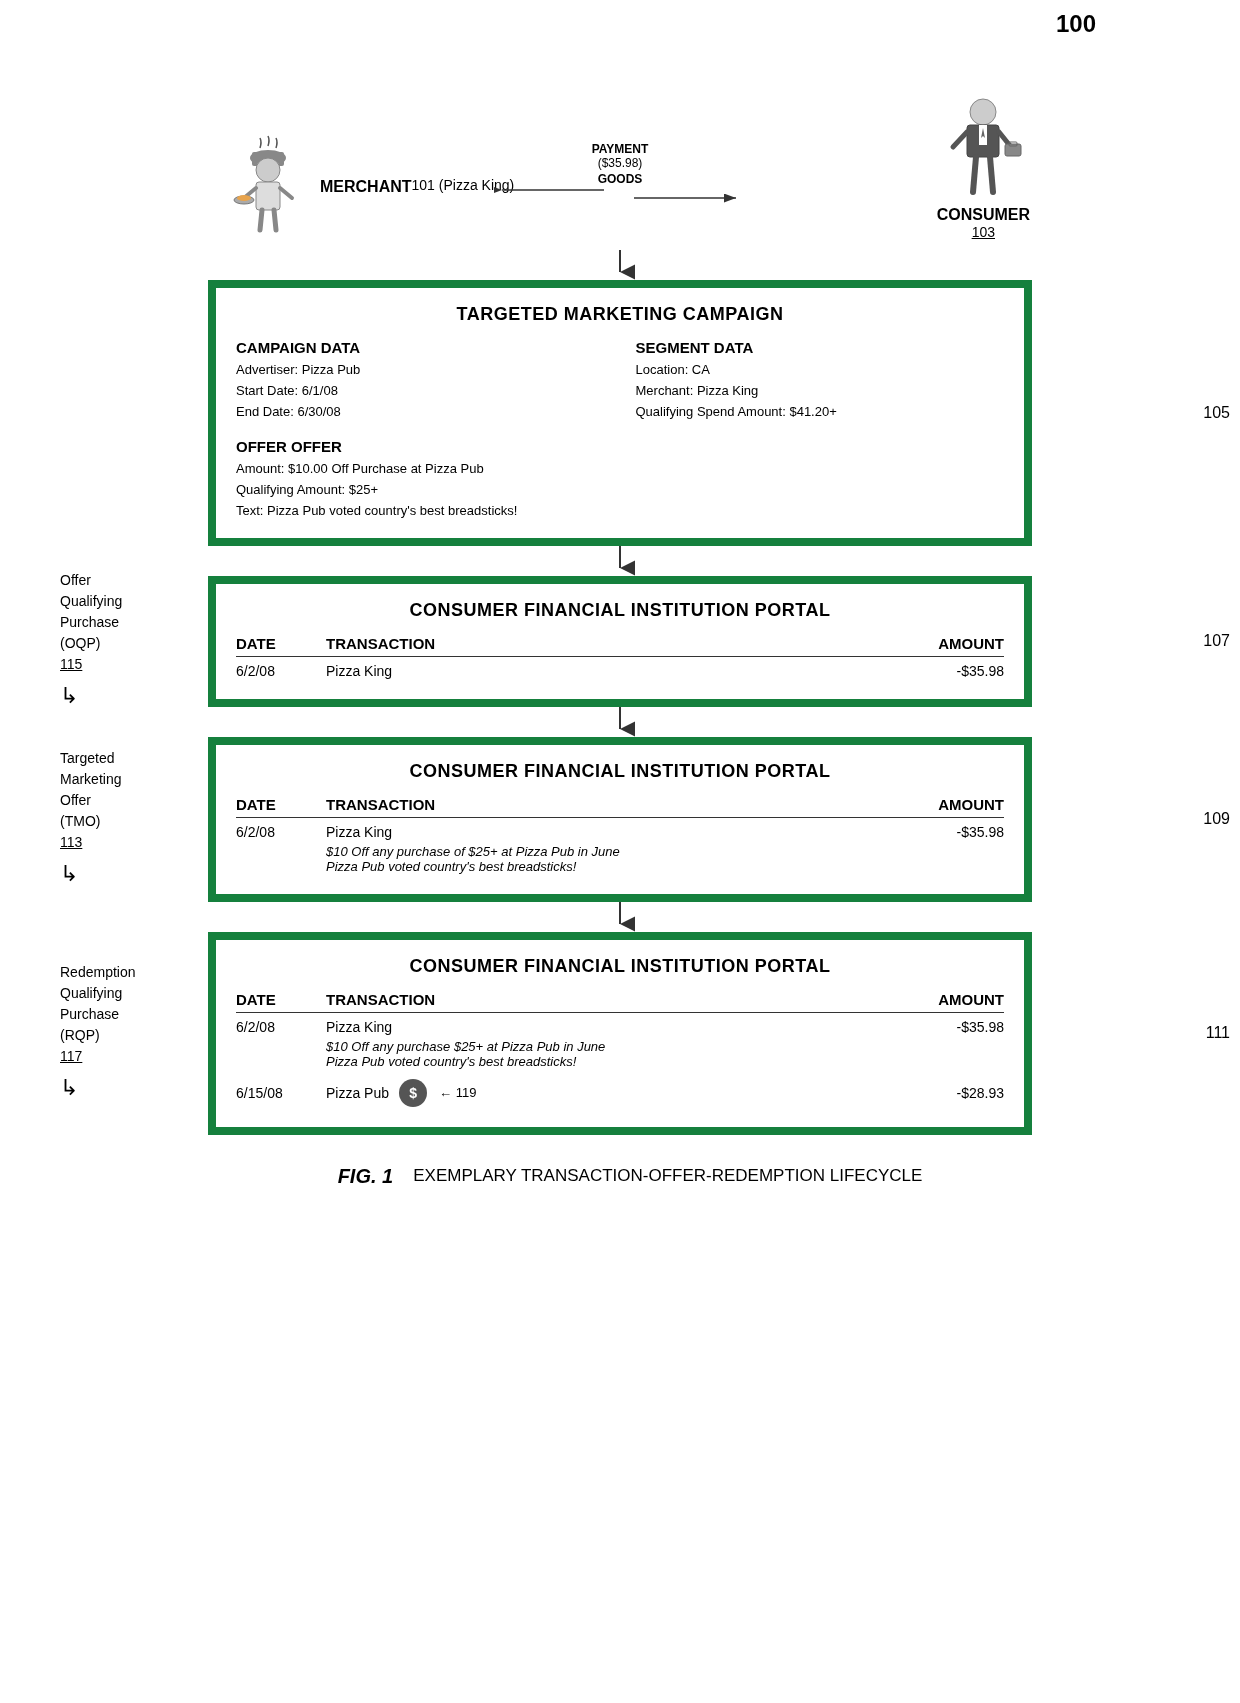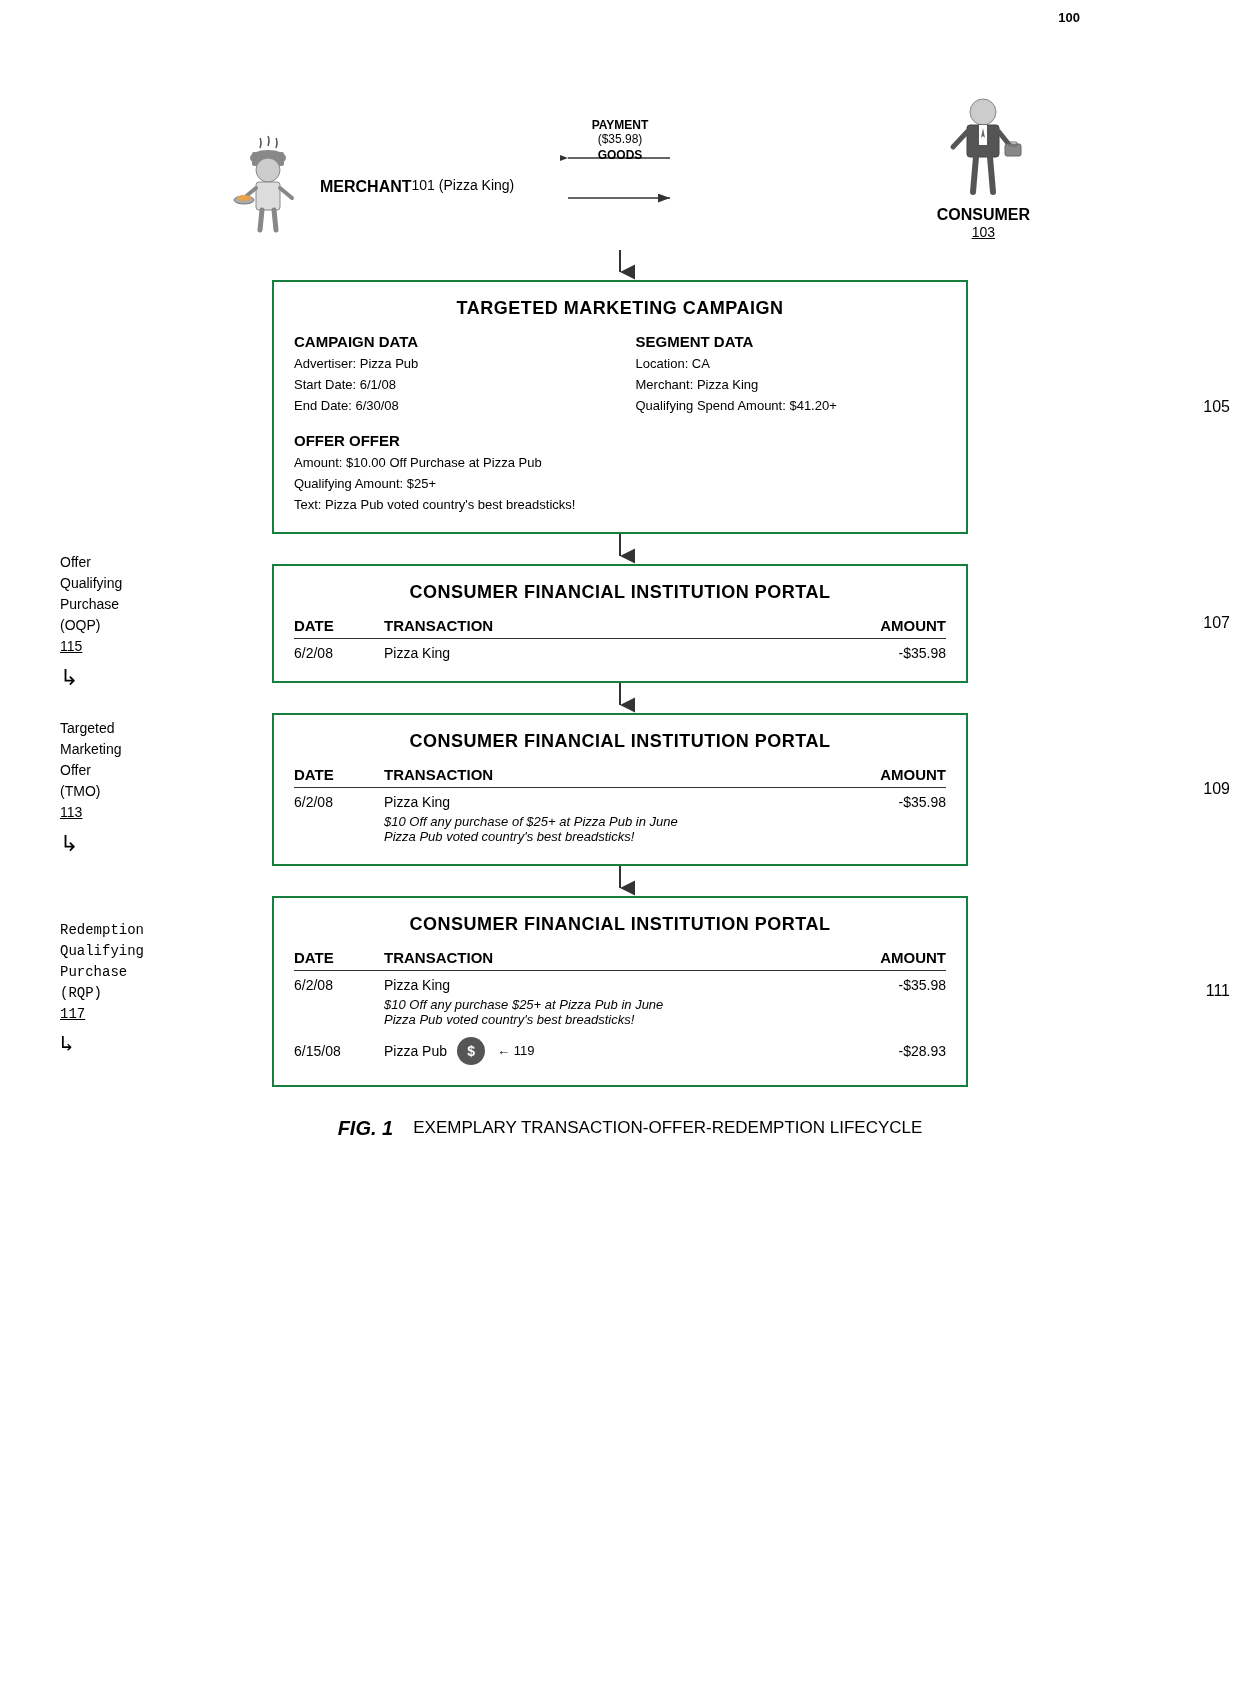--- a/index.html
+++ b/index.html
@@ -57,22 +57,22 @@
 
     .figure-sublabel {
       font-size: 14px;
       text-align: center;
     }
 
     
     .ref-100 {
       position: absolute;
       top: 10px;
-      right: 160px;
-      font-size: 13px;
+      right: 144px;
+      font-size: 24px;
       font-weight: bold;
     }
 
     
     .content-area {
       display: flex;
       flex-direction: column;
       align-items: center;
       width: 100%;
       padding: 0 20px;
@@ -81,22 +81,22 @@
     .box-with-label {
       display: flex;
       align-items: center;
       width: 100%;
       justify-content: center;
       position: relative;
       margin-bottom: 0;
     }
 
     .main-box {
-      border: 2px solid #15803d;
-      width: 696px;
+      border: 8px solid #15803d;
+      width: 824px;
       background: #fff;
       padding: 16px 20px;
     }
 
     .box-title {
       text-align: center;
       font-size: 18px;
       font-weight: bold;
       margin-bottom: 14px;
       letter-spacing: 0.5px;
@@ -233,21 +233,22 @@
       width: 820px;
     }
 
     
     .h-arrows-container {
       position: absolute;
       left: 50%;
       transform: translateX(-50%);
       bottom: 30px;
       display: flex;
-      flex-direction: column;
+      flex-direction: row;
+      gap: 12px;
     }
 
     .payment-row, .goods-row {
       display: flex;
       align-items: center;
       gap: 6px;
       font-size: 12px;
       font-weight: normal;
     }
   </style>
@@ -490,21 +491,21 @@
             <marker id="arrowD4" markerWidth="8" markerHeight="8" refX="4" refY="8" orient="auto">
               <path d="M0,0 L4,8 L8,0 Z" fill="#333"></path>
             </marker>
           </defs>
         <line x1="15" y1="0" x2="15" y2="22" stroke="#333" stroke-width="2" marker-end="url(#arrowD4)"></line>
       </svg>
     </div>
 
     <div class="box-with-label">
 
-      <div class="label-block" style="left:10px; text-align:left; font-size:14px; line-height:1.5;font-family:Liberation Mono, monospace;">
+      <div class="label-block" style="left:10px; text-align:left; font-size:14px; line-height:1.5;">
         <div>Redemption</div>
         <div>Qualifying</div>
         <div>Purchase</div>
         <div>(RQP)</div>
         <div style="text-decoration:underline;">117</div>
         <div style="margin-top:4px; font-size:22px;">↳</div>
       </div>
 
       <div class="main-box">
         <div class="box-title">CONSUMER FINANCIAL INSTITUTION PORTAL</div>

